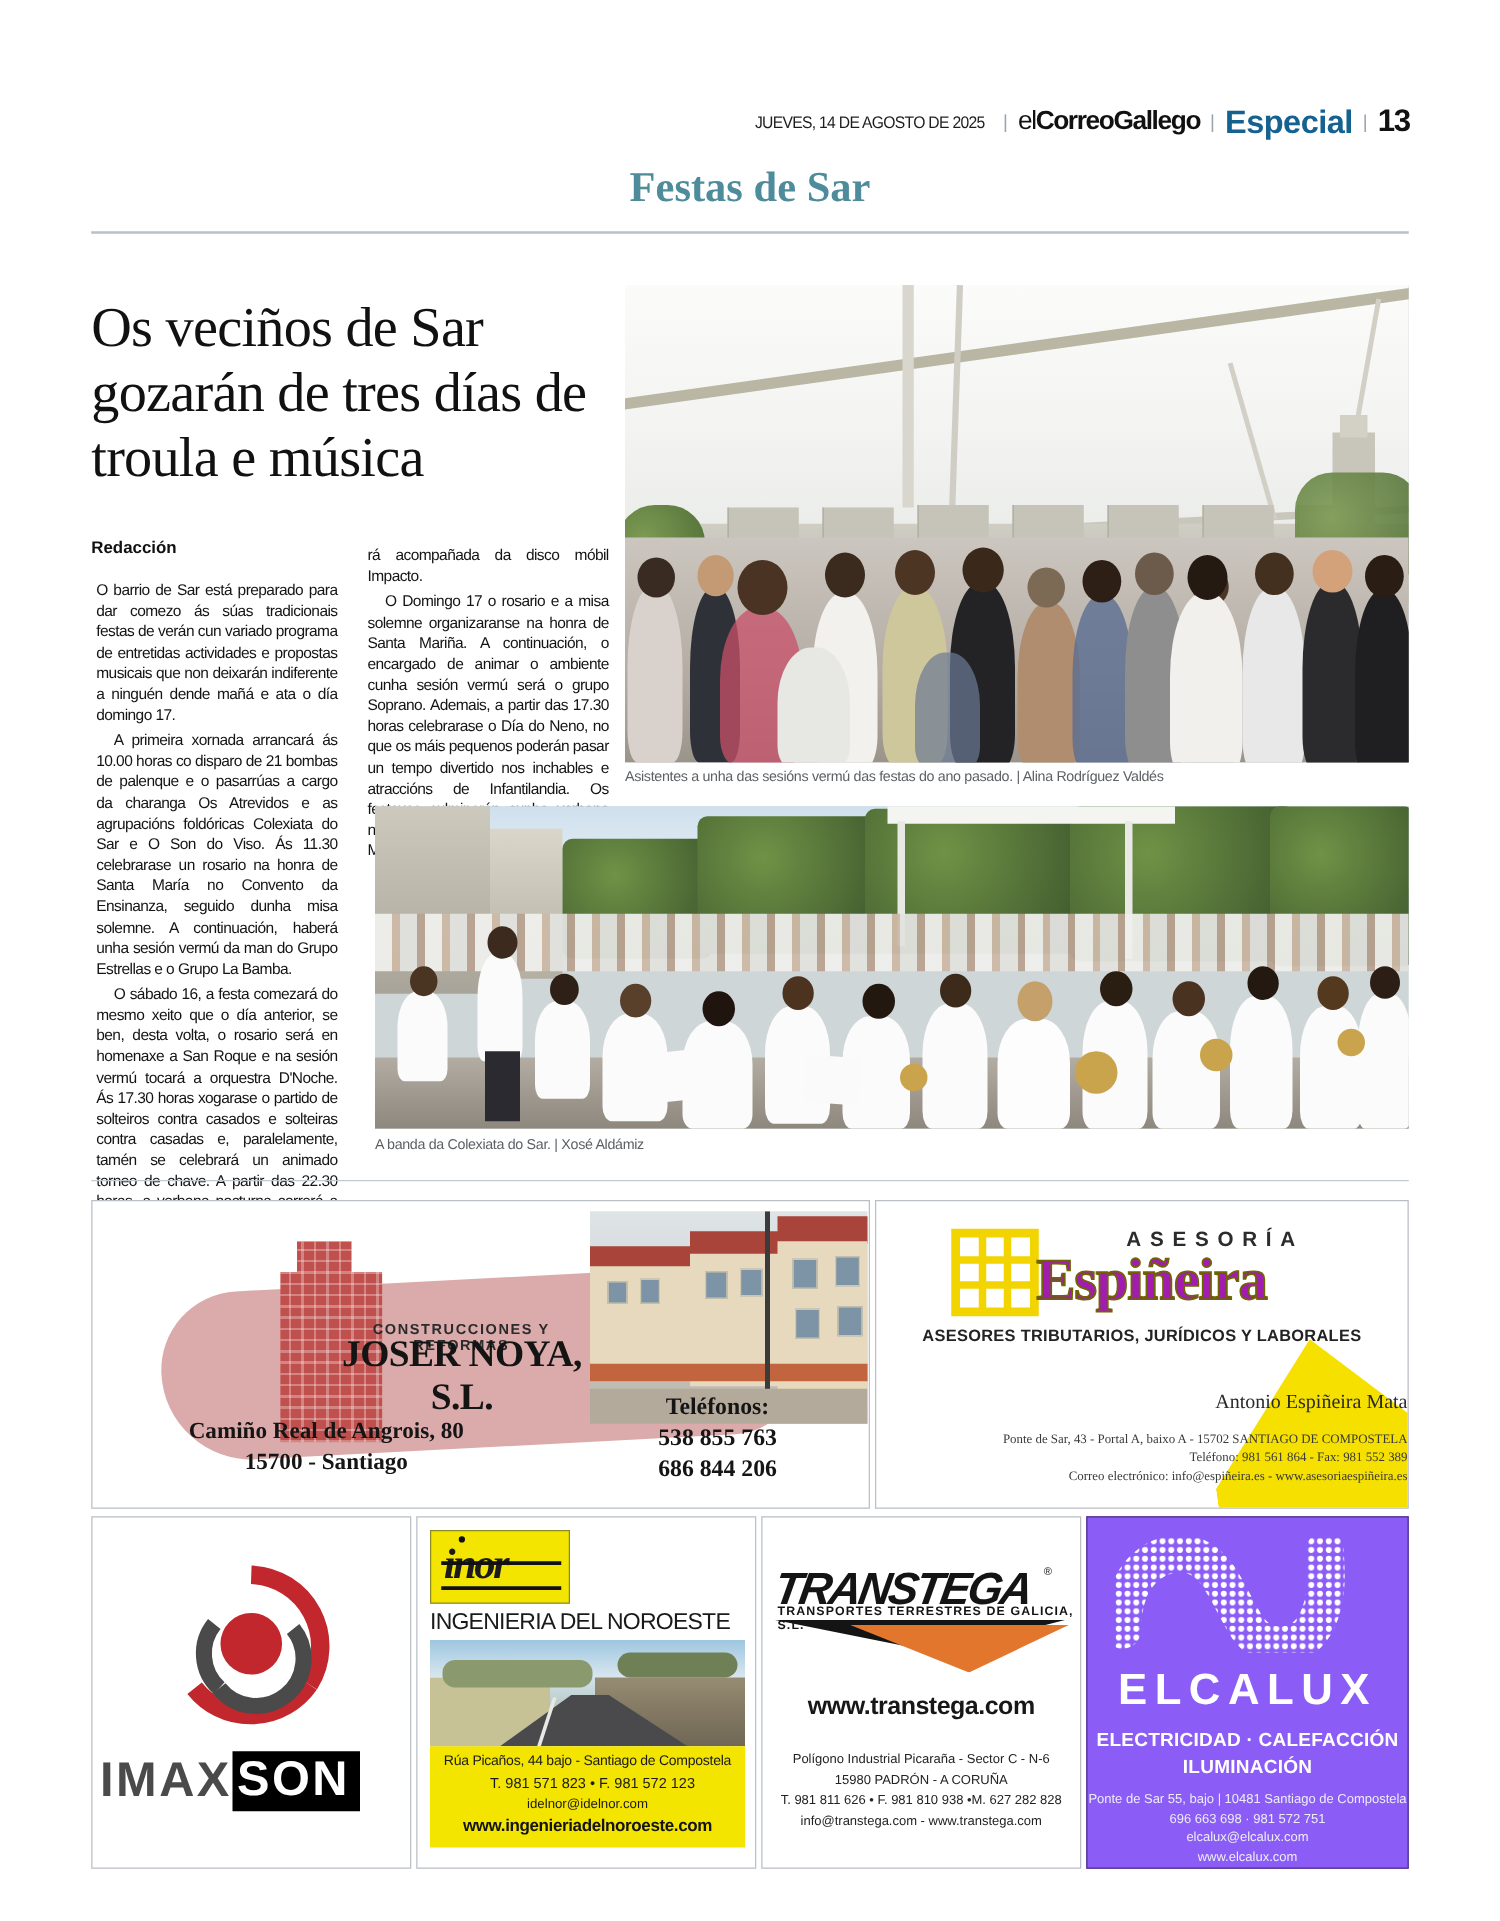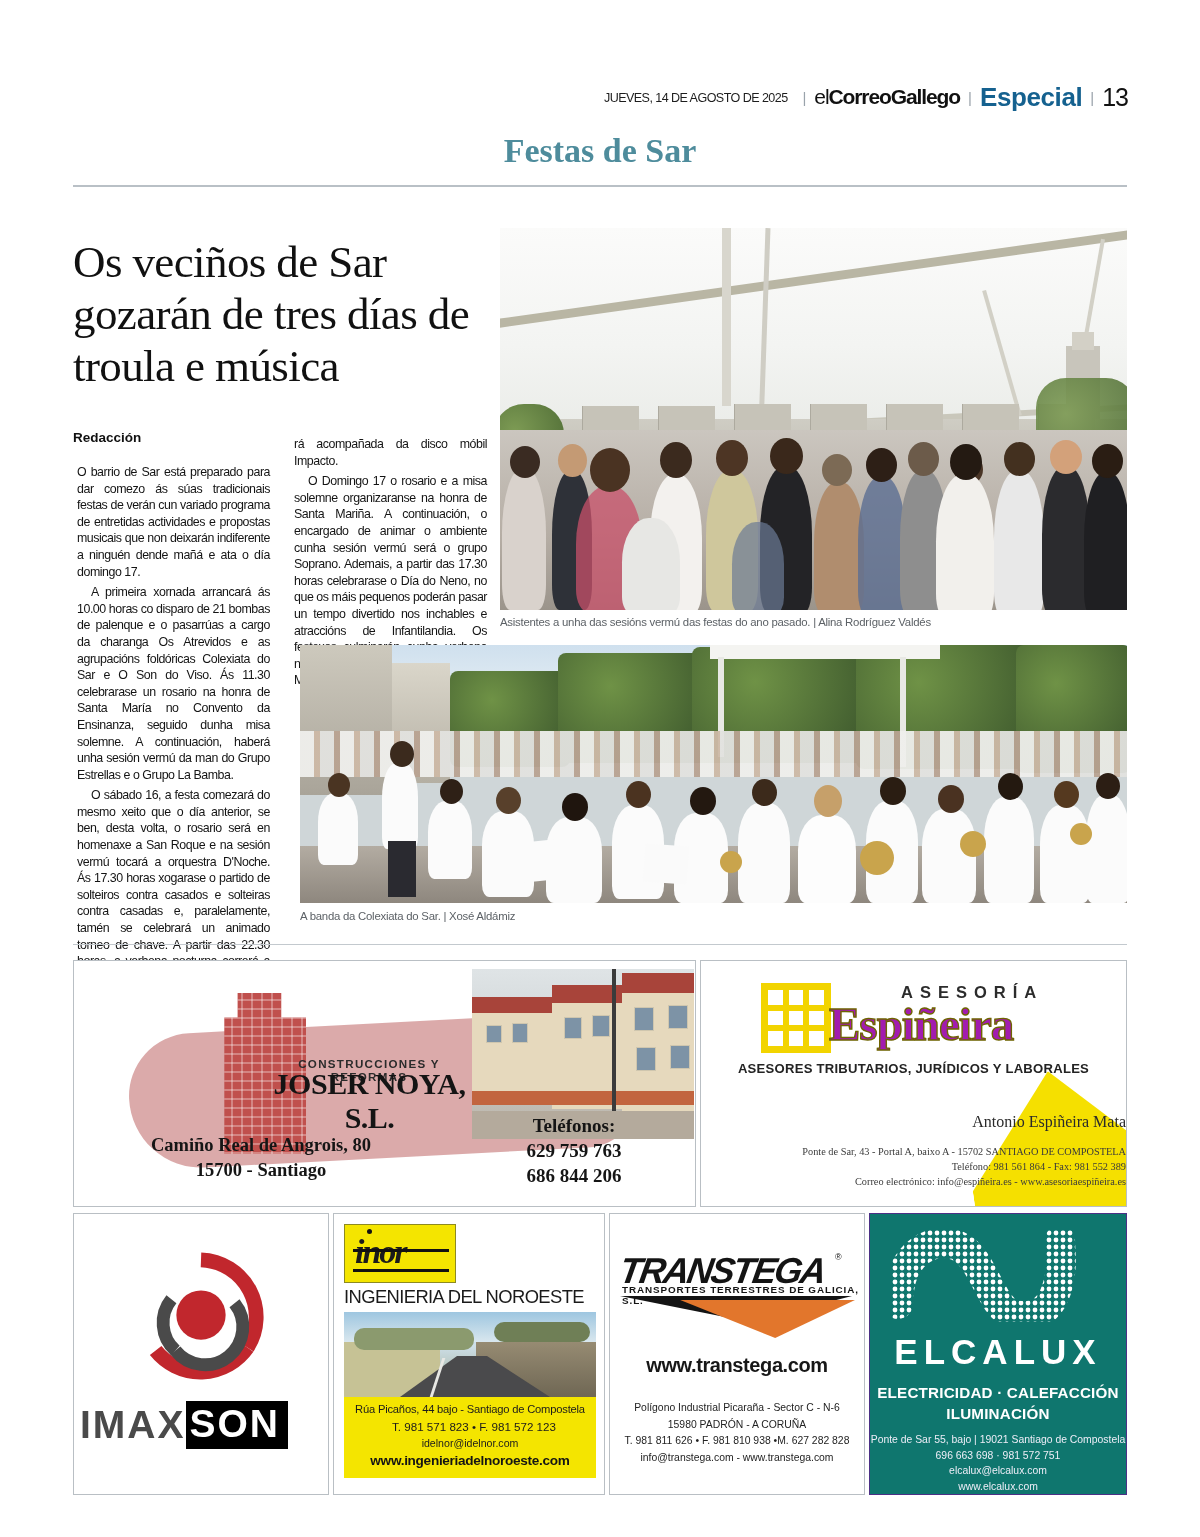--- a/index.html
+++ b/index.html
@@ -12,21 +12,21 @@
 
   
   .masthead{position:absolute;left:0;top:80px;width:1200px;height:34px;
     display:flex;align-items:center;justify-content:flex-end;padding-right:72px;box-sizing:border-box;}
   .mh-date{font-size:13.5px;letter-spacing:-0.6px;color:#1d1d1d;font-weight:500;transform:scaleX(.93);}
   .mh-sep{color:#9aa3ab;font-size:15px;margin:0 8px;}
   .mh-brand{font-size:21px;letter-spacing:-1.1px;color:#111;}
   .mh-brand .el{font-weight:400;}
   .mh-brand .cg{font-weight:bold;}
   .mh-special{font-size:26px;font-weight:bold;color:#15618f;letter-spacing:-0.4px;}
-  .mh-page{font-size:25px;font-weight:normal;color:#111;letter-spacing:-1px;}
+  .mh-page{font-size:25px;font-weight:bold;color:#111;letter-spacing:-1px;}
 
   
   .section-title{position:absolute;left:0;top:132px;width:1200px;text-align:center;
     font-family:"Liberation Serif",serif;font-size:34px;color:#4e8c9c;font-weight:bold;letter-spacing:0px;}
   .rule-top{position:absolute;left:73px;top:185px;width:1054px;height:2px;background:#b9c0c6;}
 
   
   .headline{position:absolute;left:73px;top:206px;width:420px;
     font-family:"Liberation Serif",serif;font-size:45px;line-height:52px;color:#111;font-weight:400;letter-spacing:-0.6px;}
   .standfirst{position:absolute;left:73px;top:360px;width:425px;
@@ -160,21 +160,21 @@
   .tg-reg{position:absolute;left:225px;top:38px;font-size:9px;color:#141414;}
   .tg-sub{position:absolute;left:12px;top:70px;font-size:9.9px;font-weight:bold;letter-spacing:.9px;color:#141414;}
   .tg-wedge-dark{position:absolute;left:10px;top:82px;width:232px;height:26px;background:#141414;
     clip-path:polygon(0 0,100% 0,56% 100%);}
   .tg-wedge-or{position:absolute;left:55px;top:86px;width:190px;height:38px;background:#e2762c;
     clip-path:polygon(8% 0,100% 0,58% 100%);}
   .tg-web{position:absolute;left:0;top:140px;width:100%;text-align:center;font-size:20px;font-weight:bold;color:#171717;letter-spacing:-0.4px;}
   .tg-addr{position:absolute;left:0;top:186px;width:100%;text-align:center;font-size:10.4px;color:#232323;line-height:16.5px;}
 
   
-  #ad-elcalux{background:#0f766e;border-color:#4c3086;}
+  #ad-elcalux{background:#8b5cf6;border-color:#4c3086;}
   .el-wave{position:absolute;left:22px;top:16px;width:212px;height:92px;}
   .el-name{position:absolute;left:0;top:118px;width:100%;text-align:center;font-size:35px;
     font-weight:bold;color:#fff;letter-spacing:6px;}
   .el-tag{position:absolute;left:0;top:168px;width:100%;text-align:center;font-size:15.2px;
     font-weight:bold;color:#fff;line-height:21px;letter-spacing:.2px;}
   .el-contact{position:absolute;left:0;top:218px;width:100%;text-align:center;font-size:10.4px;
     color:#ededf7;line-height:15.5px;}
 </style>
 </head>
 <body>
@@ -351,21 +351,21 @@
     </div>
 
     <div class="jn-sub">CONSTRUCCIONES Y REFORMAS</div>
     <div class="jn-name">JOSER NOYA, S.L.</div>
     <div class="jn-addr">
       <div>Camiño Real de Angrois, 80</div>
       <div>15700 - Santiago</div>
     </div>
     <div class="jn-tel">
       <div>Teléfonos:</div>
-      <div>629 759 763</div>
+      <div>538 855 763</div>
       <div>686 844 206</div>
     </div>
   </div>
 
   <div class="ad" id="ad-espineira">
     <div class="es-corner"></div>
     <div class="es-logo">
       <i></i>
         <i></i>
         <i></i>
@@ -455,20 +455,20 @@
         </defs>
         <path d="M6 74 C6 20 44 6 66 16 C84 24 92 50 106 72 C120 92 150 92 162 66 C172 44 168 20 168 10" stroke="url(#dots)" stroke-width="30" fill="none" stroke-linecap="round"></path>
       </svg>
     </div>
     <div class="el-name">ELCALUX</div>
     <div class="el-tag">
       <div>ELECTRICIDAD · CALEFACCIÓN</div>
       <div>ILUMINACIÓN</div>
     </div>
     <div class="el-contact">
-      <div>Ponte de Sar 55, bajo | 19021 Santiago de Compostela</div>
+      <div>Ponte de Sar 55, bajo | 10481 Santiago de Compostela</div>
       <div>696 663 698  ·  981 572 751</div>
       <div>elcalux@elcalux.com</div>
       <div>www.elcalux.com</div>
     </div>
   </div>
 
 </div>
 
 </body></html>

